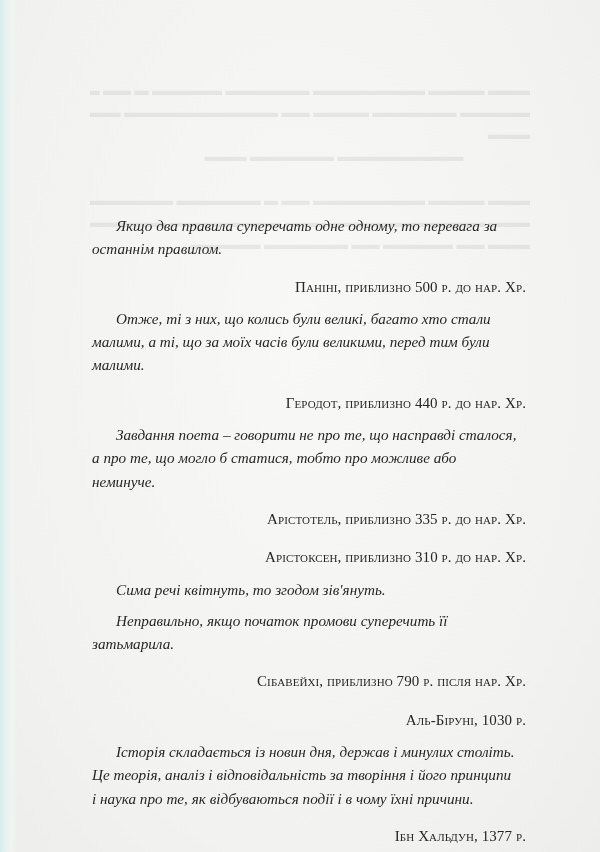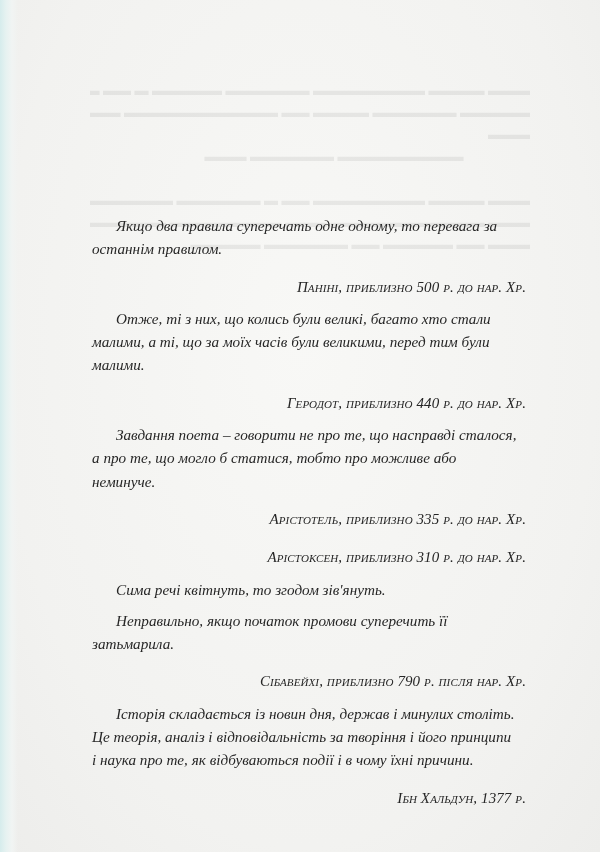--- a/index.html
+++ b/index.html
@@ -62,21 +62,20 @@
       text-align: left;
     }
     .quote-attr {
       text-align: right;
       font-variant: small-caps;
       font-size: 15px;
       line-height: 23.3px;
       margin: 15px 0 0 0;
       color: #262626;
       letter-spacing: 0.1px;
-      font-style: italic;
     }
     .quote + .quote {
       margin-top: 1px;
     }
   </style>
 </head>
 <body>
 
 <div class="page">
 
@@ -116,20 +115,21 @@
       <p class="quote-text">Сима речі квітнуть, то згодом зів'януть.</p>
     </div>
 
 
     <div class="quote">
       <p class="quote-text">Неправильно, якщо початок промови суперечить її затьмарила.</p>
       <p class="quote-attr">Сібавейхі, приблизно 790 р. після нар. Хр.</p>
     </div>
 
     <div class="quote">
+      <p class="quote-attr">Аль-Біруні, 1030 р.</p>
     </div>
 
     <div class="quote">
       <p class="quote-text">Історія складається із новин дня, держав і минулих століть. Це теорія, аналіз і відповідальність за творіння і його принципи і наука про те, як відбуваються події і в чому їхні причини.</p>
       <p class="quote-attr">Ібн Хальдун, 1377 р.</p>
     </div>
 
   </div>
 </div>
 

